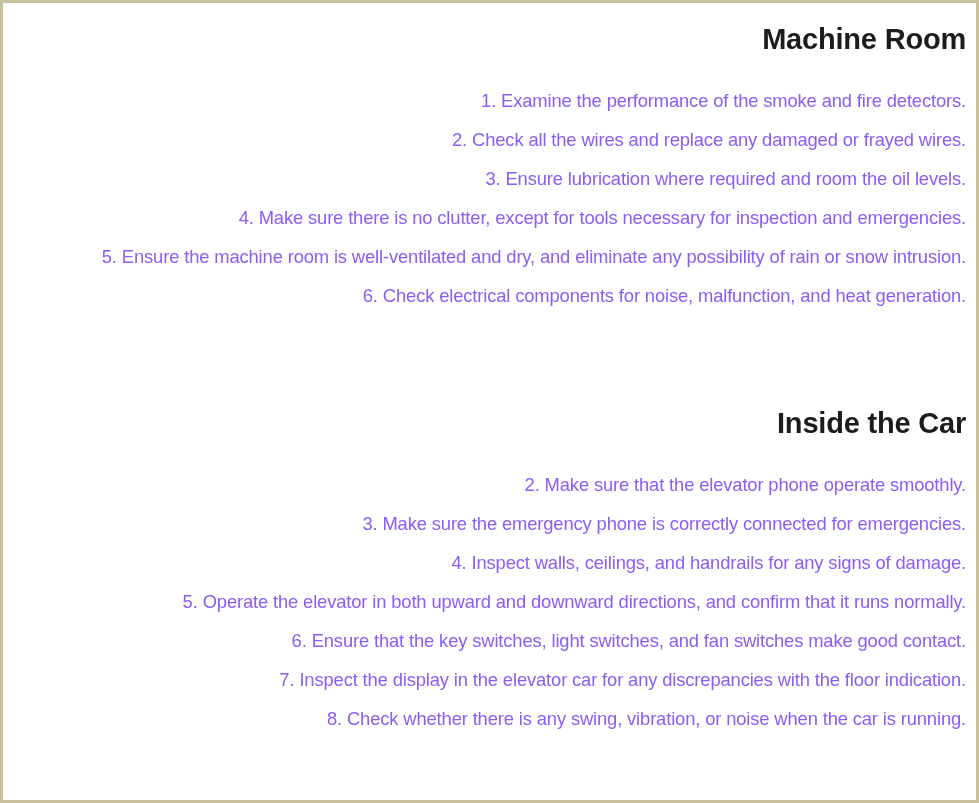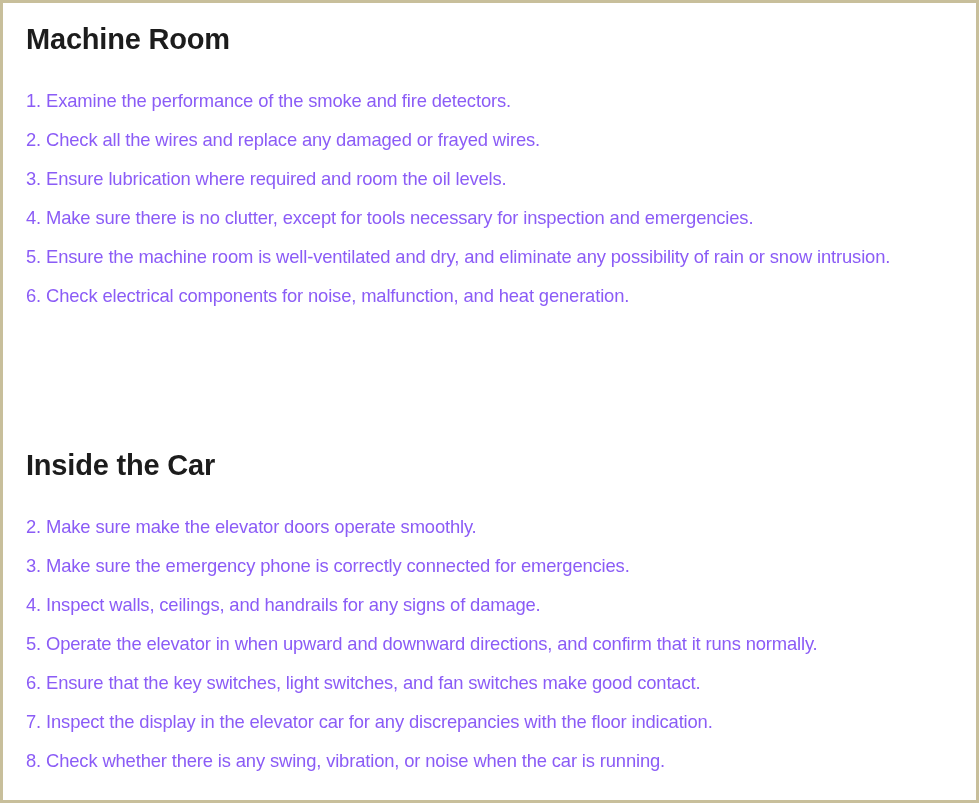--- a/index.html
+++ b/index.html
@@ -7,24 +7,25 @@
     width: 979px; height: 803px; overflow: hidden;
     background: #ffffff;
     font-family: "Liberation Sans", "DejaVu Sans", sans-serif;
   }
   .frame {
     position: absolute; left: 0; top: 0;
     width: 979px; height: 803px;
     box-sizing: border-box;
     border: 3px solid #c8bf9b;
     background: #ffffff;
+    text-align: right;
   }
   .section { position: absolute; left: 23px; right: 10px; }
   .sec-machine { top: 16px; }
-  .sec-car { top: 442px; }
+  .sec-car { top: 400px; }
   h2 {
     margin: 0; padding: 0;
     font-size: 29px; font-weight: bold; color: #1c1c1c;
     line-height: 40px; letter-spacing: -0.2px;
   }
   ol { list-style: none; margin: 0; padding: 0; }
   .sec-machine ol { margin-top: 22px; }
   .sec-car ol { margin-top: 22px; }
   li {
     font-size: 18.4px; color: #8b5cf6;
@@ -46,23 +47,23 @@
       <li><span class="num">3.</span><span>Ensure lubrication where required and room the oil levels.</span></li>
       <li><span class="num">4.</span><span>Make sure there is no clutter, except for tools necessary for inspection and emergencies.</span></li>
       <li><span class="num">5.</span><span>Ensure the machine room is well-ventilated and dry, and eliminate any possibility of rain or snow intrusion.</span></li>
       <li><span class="num">6.</span><span>Check electrical components for noise, malfunction, and heat generation.</span></li>
     </ol>
   </section>
 
   <section class="section sec-car">
     <h2>Inside the Car</h2>
     <ol>
-      <li><span class="num">2.</span><span>Make sure make the elevator doors operate smoothly.</span></li>
+      <li><span class="num">2.</span><span>Make sure that the elevator phone operate smoothly.</span></li>
       <li><span class="num">3.</span><span>Make sure the emergency phone is correctly connected for emergencies.</span></li>
       <li><span class="num">4.</span><span>Inspect walls, ceilings, and handrails for any signs of damage.</span></li>
-      <li><span class="num">5.</span><span>Operate the elevator in when upward and downward directions, and confirm that it runs normally.</span></li>
+      <li><span class="num">5.</span><span>Operate the elevator in both upward and downward directions, and confirm that it runs normally.</span></li>
       <li><span class="num">6.</span><span>Ensure that the key switches, light switches, and fan switches make good contact.</span></li>
       <li><span class="num">7.</span><span>Inspect the display in the elevator car for any discrepancies with the floor indication.</span></li>
       <li><span class="num">8.</span><span>Check whether there is any swing, vibration, or noise when the car is running.</span></li>
     </ol>
   </section>
 
 </div>
 
 </body></html>

